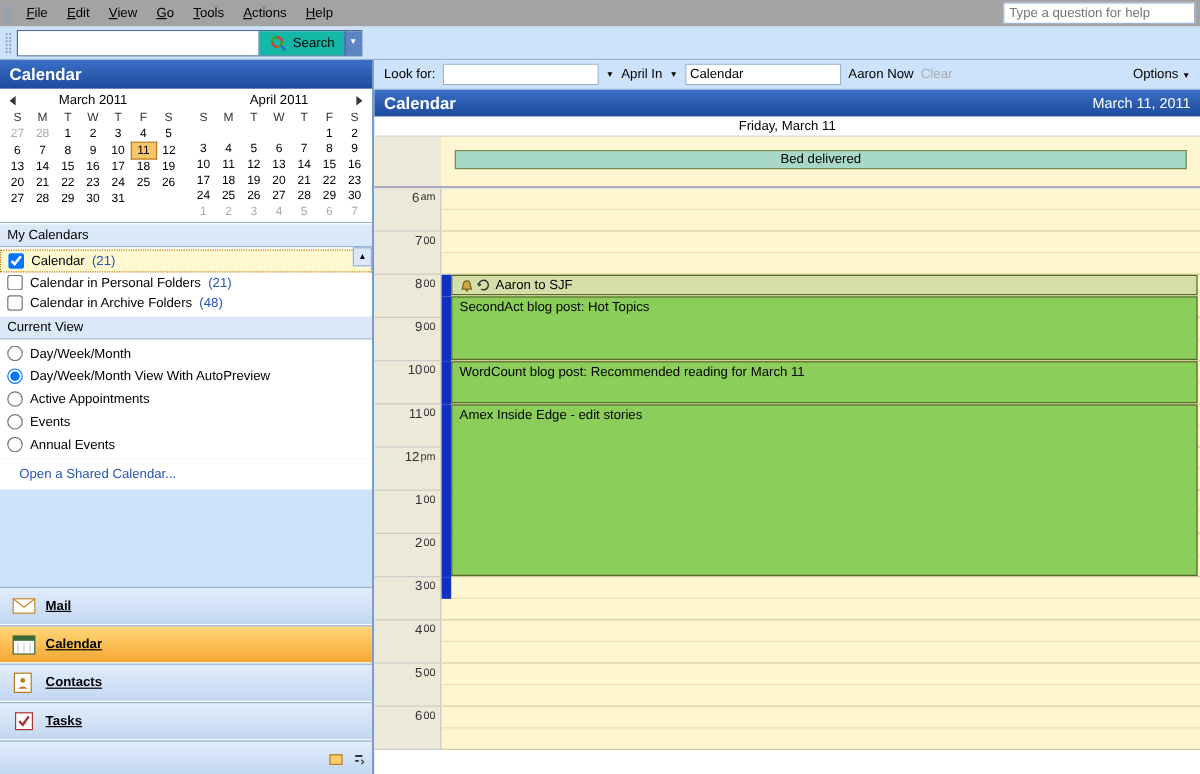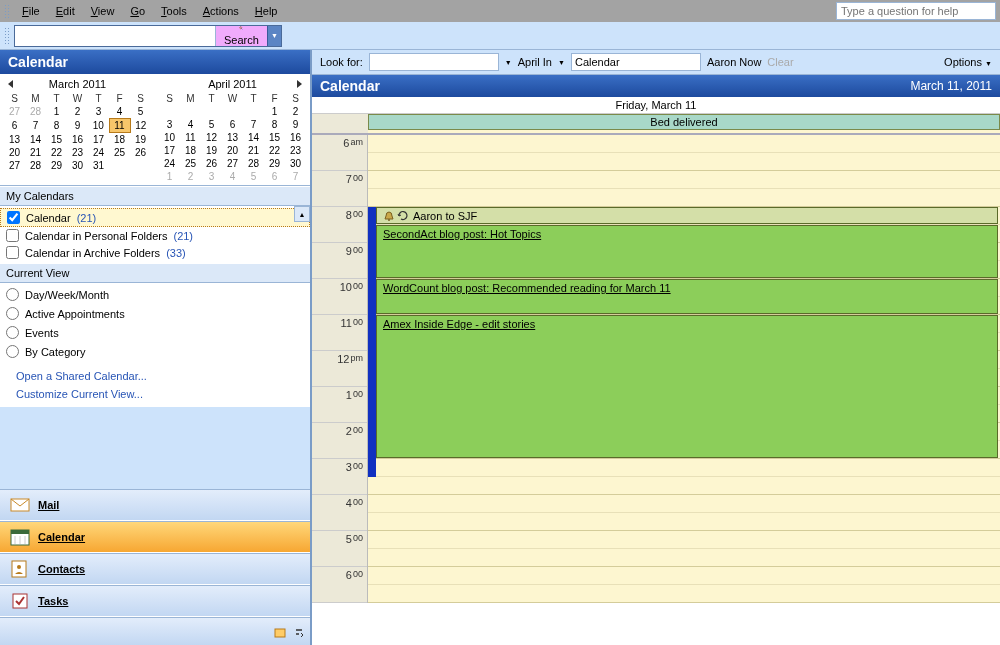--- a/index.html
+++ b/index.html
@@ -11,21 +11,21 @@
 .menubar .item { padding: 2px 8px; cursor: pointer; }
 .menubar .item u { text-decoration: underline; }
 .menubar .help-box { margin-left: auto; }
 .menubar .help-box input { width: 160px; height: 18px; border: 1px solid #9ab5d6; padding: 0 4px; font-size: 11px; color: #888; }
 
 
 .search-toolbar { display: flex; align-items: center; height: 28px; background: #cde3fb; padding: 2px 4px; border-bottom: 1px solid #9ab5d6; }
 .search-toolbar .grip { width: 6px; height: 18px; background-image: radial-gradient(#7a9cc7 1px, transparent 1px); background-size: 3px 3px; margin-right: 4px; }
 .search-toolbar .search-wrap { display: flex; border: 1px solid #4a6a99; background: #fff; height: 22px; }
 .search-toolbar input { border: none; width: 200px; padding: 0 4px; outline: none; }
-.search-toolbar .search-btn { display: flex; align-items: center; padding: 0 8px; border-left: 1px solid #9ab5d6; background: #f0abfc; cursor: pointer; gap: 4px; flex-direction: column; }
+.search-toolbar .search-btn { display: flex; align-items: center; padding: 0 8px; border-left: 1px solid #9ab5d6; background: #14b8a6; cursor: pointer; gap: 4px; }
 .search-toolbar .dropdown-arrow { width: 14px; background: #5b85c4; display: flex; align-items: center; justify-content: center; color: #fff; font-size: 7px; cursor: pointer; border-left:1px solid #3a5a99;}
 
 
 .main { display: flex; height: calc(645px - 50px); }
 .sidebar { width: 312px; background: #cde3fb; display: flex; flex-direction: column; border-right: 2px solid #7a9cc7; }
 
 
 .sidebar-header { background: linear-gradient(#3a6fc5, #1d4a9e); color: #fff; font-size: 14px; font-weight: bold; padding: 4px 8px; height: 24px; display:flex; align-items:center;}
 
 
@@ -75,36 +75,36 @@
 .lookbar .options { cursor:pointer; }
 
 .cal-header { background: linear-gradient(#3a6fc5, #1d4a9e); color: #fff; display: flex; align-items: center; padding: 3px 8px; height: 22px; }
 .cal-header .title { font-size: 14px; font-weight: bold; }
 .cal-header .date { margin-left: auto; font-size: 12px; }
 
 .day-header { text-align: center; padding: 2px; border-bottom: 1px solid #ccc; }
 
 .allday-zone { display:flex; border-bottom: 2px solid #aab; }
 .allday-zone .gutter { width: 56px; background:#ece9d8;}
-.allday-zone .events { flex:1; padding: 0; background: #fdf6d0; }
+.allday-zone .events { flex:1; padding: 11px; background: #fdf6d0; }
 .allday-event { border: 1px solid #7a8a4a; background: #c8d8b0; text-align: center; padding: 1px; margin-bottom: 3px; cursor:pointer;}
 .allday-event.alt { background: #a8d8c8; }
 
 .timegrid-wrap { flex:1; overflow:auto; position:relative; }
 .timegrid { display: flex; position:relative; }
 .time-gutter { width: 56px; background: #ece9d8; border-right: 1px solid #bbb; }
 .time-slot { height: 36px; border-bottom: 1px solid #ccc; display: flex; align-items: flex-start; justify-content: flex-end; padding: 2px 4px; font-size: 15px; color: #333; }
 .time-slot sup { font-size: 9px; margin-left: 1px; }
 .event-area { flex: 1; position: relative; background: #fdf6d0; }
 .event-area .half { position:absolute; left:0; right:0; border-bottom:1px solid #e8e0b8; }
 .event-area .hour-line { position:absolute; left:0; right:0; border-bottom:1px solid #d4cc9a; }
 
 .busy-bar { position:absolute; left:0; width:8px; background:#1030c0; }
 .appt { position:absolute; left:8px; right:2px; border:1px solid #5a6a2a; background:#d4dfa8; padding:2px 6px; overflow:hidden; cursor:pointer; display:flex; align-items:flex-start; gap:4px;}
-.appt.green { background:#8cce5a;text-decoration:underline; }
+.appt.green { background:#8cce5a; }
 .appt .icons { display:flex; gap:2px; }
 .appt .icons svg { width:12px; height:12px; }
 
 
 .svg-ico { width:16px; height:16px; }
 </style>
 </head>
 <body>
 
 <div class="menubar">
@@ -297,47 +297,50 @@
           <span class="count"> (21)</span>
         </div>
         <div class="checkrow">
           <input type="checkbox" style="">
           <span>Calendar in Personal Folders</span>
           <span class="count"> (21)</span>
         </div>
         <div class="checkrow">
           <input type="checkbox" style="">
           <span>Calendar in Archive Folders</span>
-          <span class="count"> (33)</span>
+          <span class="count"> (48)</span>
         </div>
       </div>
 
     <div class="panel-head">Current View</div>
     <div class="panel-body" id="view-list">
         <div class="radiorow">
           <input type="radio" name="cv" style="">
           <span>Day/Week/Month</span>
         </div>
         <div class="radiorow">
+          <input type="radio" name="cv" checked="" style="">
+          <span>Day/Week/Month View With AutoPreview</span>
+        </div>
+        <div class="radiorow">
           <input type="radio" name="cv" style="">
           <span>Active Appointments</span>
         </div>
         <div class="radiorow">
           <input type="radio" name="cv" style="">
           <span>Events</span>
         </div>
         <div class="radiorow">
           <input type="radio" name="cv" style="">
-          <span>By Category</span>
+          <span>Annual Events</span>
         </div>
       </div>
 
     <div class="links" id="links">
         <a>Open a Shared Calendar...</a>
-        <a>Customize Current View...</a>
       </div>
 
     <div class="nav-section">
       <div class="nav-btn">
         <span class="icon">
             <svg viewBox="0 0 20 16" width="20" height="16">
               <rect x="1" y="2" width="18" height="12" fill="#fff" stroke="#c98a2a"></rect>
               <path d="M1 2 L10 9 L19 2" fill="none" stroke="#c98a2a"></path>
             </svg>
           </span>

